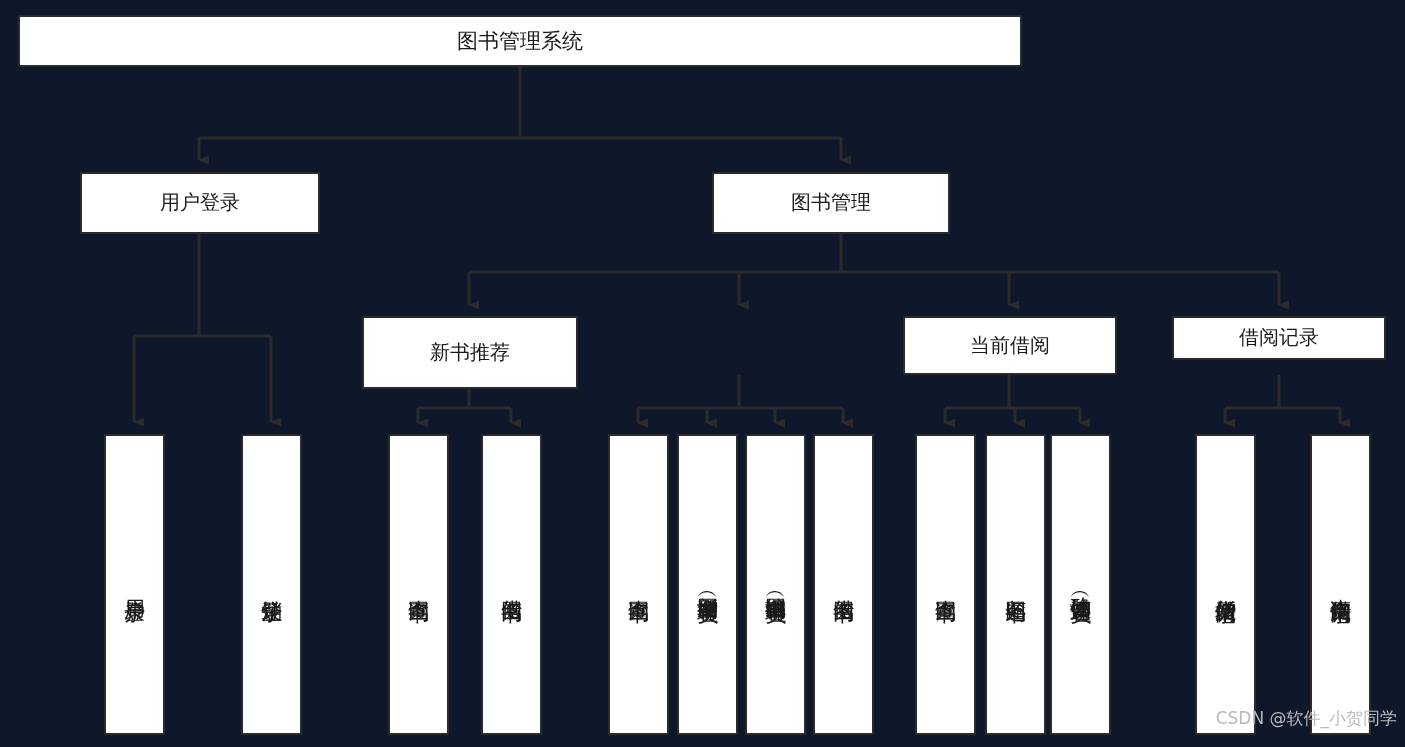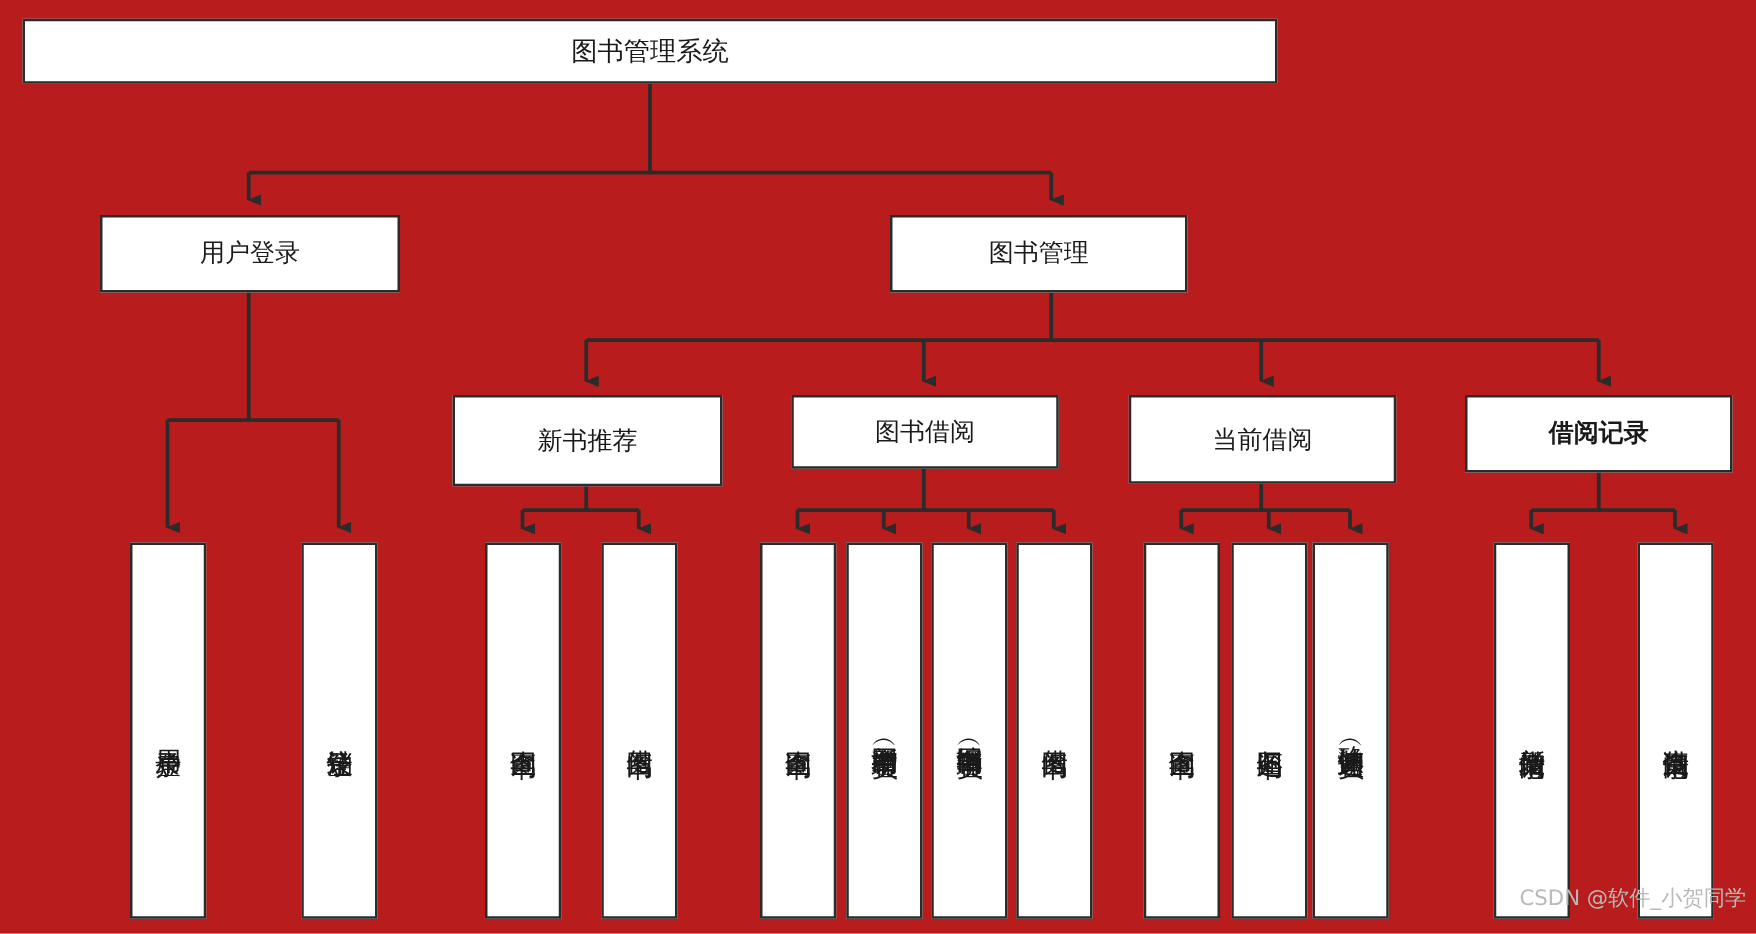--- a/index.html
+++ b/index.html
@@ -8,21 +8,21 @@
     padding: 0;
     background: #ffffff;
   }
   body {
     font-family: "DejaVu Sans", "Liberation Sans", sans-serif;
   }
   #canvas {
     position: relative;
     width: 1405px;
     height: 747px;
-    background: #b91c1c;
+    background: #0f172a;
     overflow: hidden;
   }
   #connectors {
     position: absolute;
     left: 0;
     top: 0;
     width: 1405px;
     height: 747px;
   }
   .node {
@@ -132,27 +132,24 @@
   <div class="node level2" style="left:80px; top:172px; width:240px; height:62px;">
     <span class="label">用户登录</span>
   </div>
   <div class="node level2" style="left:712px; top:172px; width:238px; height:62px;justify-content:center;">
     <span class="label">图书管理</span>
   </div>
 
   <div class="node level2" style="left:362px; top:316px; width:216px; height:73px;">
     <span class="label">新书推荐</span>
   </div>
-  <div class="node level2" style="left:633px; top:316px; width:214px; height:59px;">
-    <span class="label">图书借阅</span>
-  </div>
-  <div class="node level2" style="left:903px; top:316px; width:214px; height:71px;">
+  <div class="node level2" style="left:903px; top:316px; width:214px; height:59px;">
     <span class="label">当前借阅</span>
   </div>
-  <div class="node level2" style="left:1172px; top:316px; width:214px; height:62px;font-weight:bold;">
+  <div class="node level2" style="left:1172px; top:316px; width:214px; height:44px;">
     <span class="label">借阅记录</span>
   </div>
 
   <div class="node leaf" style="left:104px; top:434px; width:61px; height:301px;">
     <span class="label">用户登录</span>
   </div>
   <div class="node leaf" style="left:241px; top:434px; width:61px; height:301px;">
     <span class="label">注销登录</span>
   </div>
 

